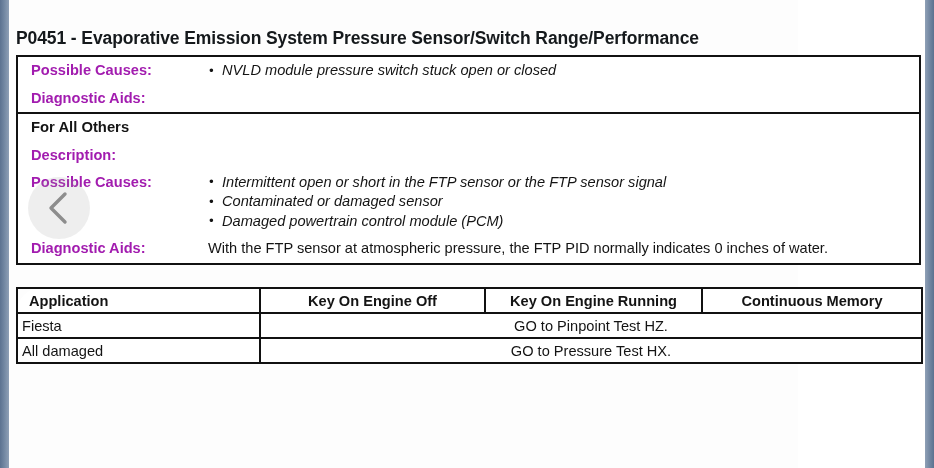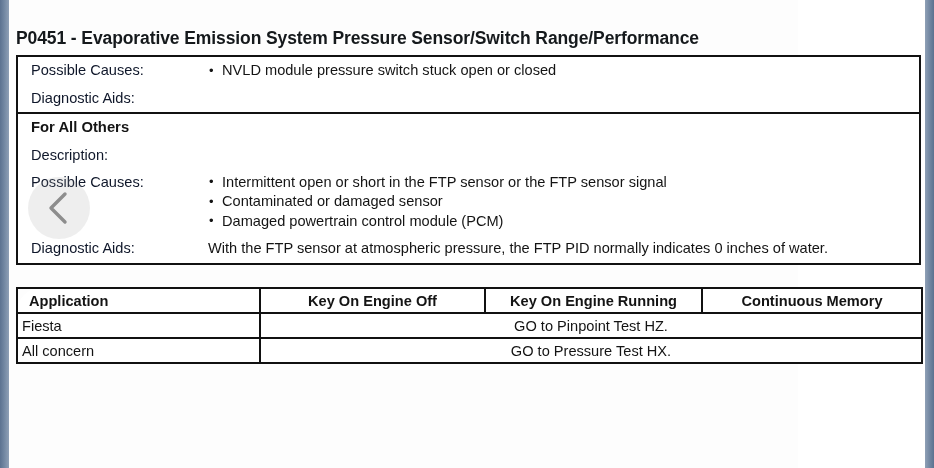--- a/index.html
+++ b/index.html
@@ -64,22 +64,22 @@
   .row {
     display: flex;
     align-items: flex-start;
   }
   .row.sep-top { border-top: 2px solid #111111; align-items: flex-end; }
 
   .lbl {
     flex: 0 0 190px;
     padding: 4px 0 4px 13px;
     font-size: 14.6px;
-    font-weight: normal;
-    color: #0f172a;
+    font-weight: bold;
+    color: #a21caf;
     line-height: 19px;
     white-space: nowrap;
   }
 
   .val {
     flex: 1 1 auto;
     padding: 4px 10px 4px 0;
     font-size: 14.6px;
     color: #141414;
     line-height: 19.5px;
@@ -93,20 +93,21 @@
     line-height: 19px;
   }
 
   ul.bullets {
     list-style: none;
   }
   ul.bullets li {
     position: relative;
     padding-left: 14px;
     line-height: 19.5px;
+    font-style: italic;
   }
   ul.bullets li::before {
     content: "\2022";
     position: absolute;
     left: 1px;
     top: -0.5px;
     font-size: 13px;
   }
 
   .empty-val { min-height: 19px; }
@@ -227,21 +228,21 @@
           <th>Key On Engine Running</th>
           <th>Continuous Memory</th>
         </tr>
       </thead>
       <tbody>
         <tr>
           <td class="cell-app">Fiesta</td>
           <td class="cell-span" colspan="3">GO to Pinpoint Test HZ.</td>
         </tr>
         <tr>
-          <td class="cell-app">All concern</td>
+          <td class="cell-app">All damaged</td>
           <td class="cell-span" colspan="3">GO to Pressure Test HX.</td>
         </tr>
       </tbody>
     </table>
 
   </div>
 
   <div class="edge-bar left"></div>
   <div class="edge-bar right"></div>
 

